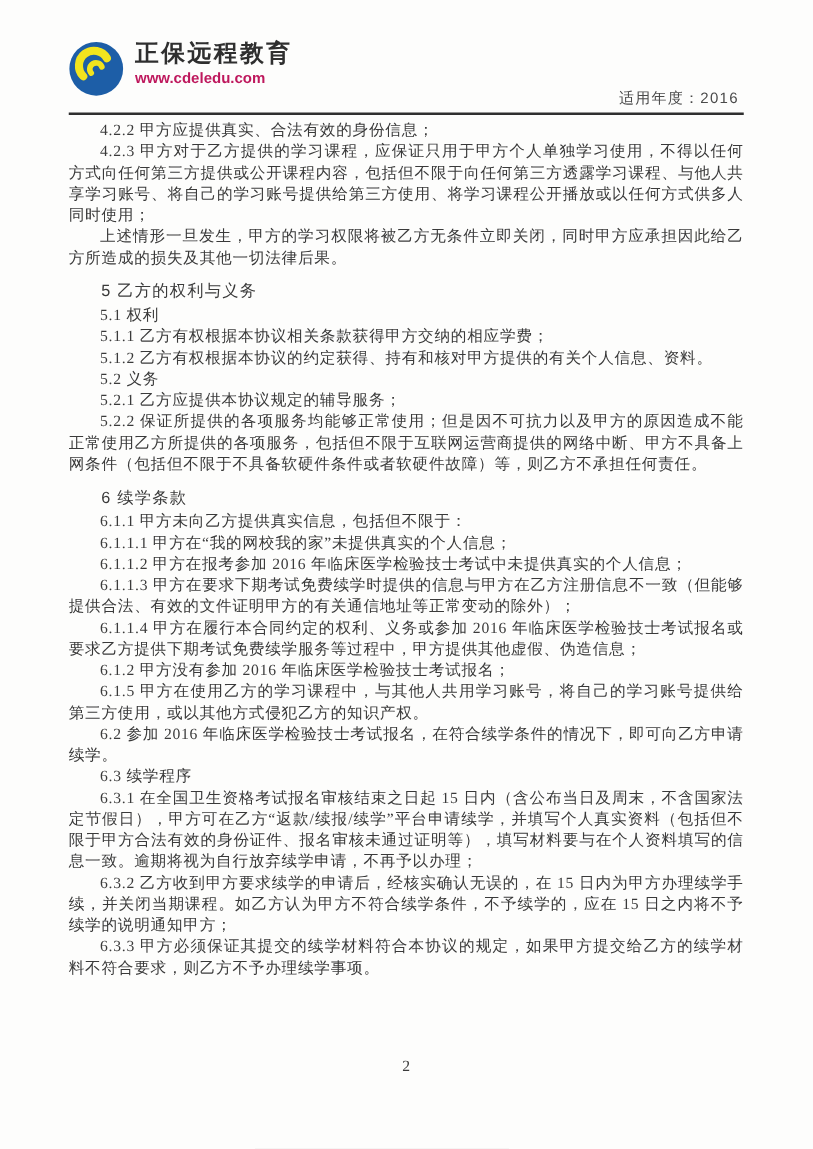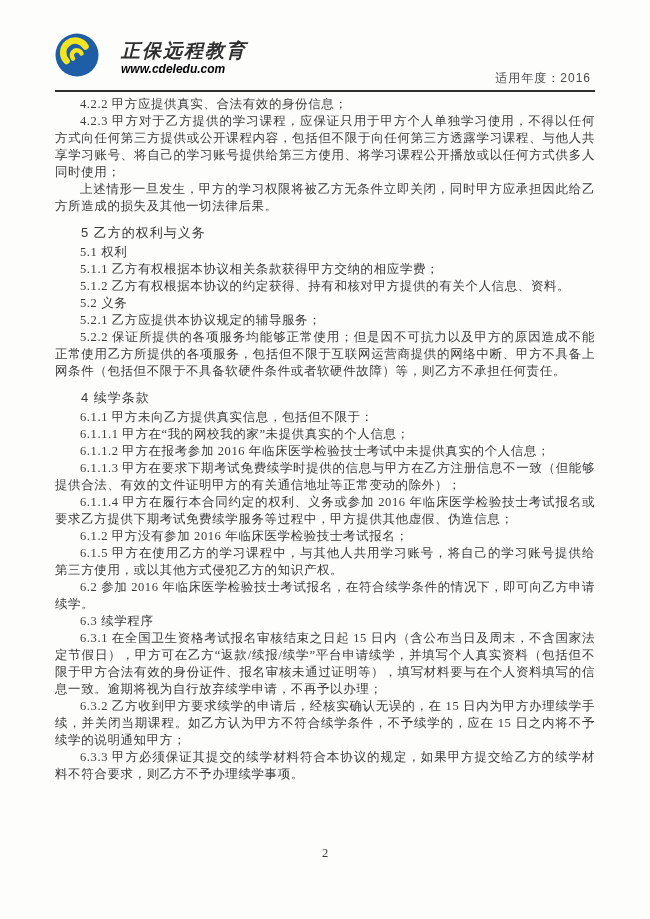--- a/index.html
+++ b/index.html
@@ -14,39 +14,38 @@
     overflow: hidden;
   }
   
   .header {
     position: absolute;
     top: 33px; left: 55px; right: 55px;
     height: 57px;
   }
   .logo-row {
     display: flex;
-    align-items: flex-end;
-    gap: 22px;
-    font-style: italic;
+    align-items: flex-start;
+    gap: 9px;
   }
   .logo-badge svg { display: block; }
   .brand-text { display: flex; flex-direction: column; justify-content: center; }
   .brand-name {
     font-family: "Liberation Sans", "DejaVu Sans", sans-serif;
     font-weight: bold;
     font-size: 19px;
     letter-spacing: 2px;
     color: #2f2f2f;
     line-height: 22px;
   }
   .brand-url {
     font-family: "Liberation Sans", "DejaVu Sans", sans-serif;
     font-weight: bold;
     font-size: 12px;
-    color: #000000;
+    color: #be185d;
     line-height: 15px;
   }
   .year-label {
     position: absolute;
     right: 4px; bottom: 3px;
     font-family: "Liberation Sans", "DejaVu Sans", sans-serif;
     font-size: 12px;
     letter-spacing: 1px;
     color: #4a4a4a;
   }
@@ -113,21 +112,21 @@
       <p class="paragraph">4.2.2 甲方应提供真实、合法有效的身份信息；</p>
       <p class="paragraph">4.2.3 甲方对于乙方提供的学习课程，应保证只用于甲方个人单独学习使用，不得以任何方式向任何第三方提供或公开课程内容，包括但不限于向任何第三方透露学习课程、与他人共享学习账号、将自己的学习账号提供给第三方使用、将学习课程公开播放或以任何方式供多人同时使用；</p>
       <p class="paragraph">上述情形一旦发生，甲方的学习权限将被乙方无条件立即关闭，同时甲方应承担因此给乙方所造成的损失及其他一切法律后果。</p>
       <p class="heading">5 乙方的权利与义务</p>
       <p class="paragraph">5.1 权利</p>
       <p class="paragraph">5.1.1 乙方有权根据本协议相关条款获得甲方交纳的相应学费；</p>
       <p class="paragraph">5.1.2 乙方有权根据本协议的约定获得、持有和核对甲方提供的有关个人信息、资料。</p>
       <p class="paragraph gap">5.2 义务</p>
       <p class="paragraph gap">5.2.1 乙方应提供本协议规定的辅导服务；</p>
       <p class="paragraph">5.2.2 保证所提供的各项服务均能够正常使用；但是因不可抗力以及甲方的原因造成不能正常使用乙方所提供的各项服务，包括但不限于互联网运营商提供的网络中断、甲方不具备上网条件（包括但不限于不具备软硬件条件或者软硬件故障）等，则乙方不承担任何责任。</p>
-      <p class="heading">4 续学条款</p>
+      <p class="heading">6 续学条款</p>
       <p class="paragraph">6.1.1 甲方未向乙方提供真实信息，包括但不限于：</p>
       <p class="paragraph">6.1.1.1 甲方在“我的网校我的家”未提供真实的个人信息；</p>
       <p class="paragraph">6.1.1.2 甲方在报考参加 2016 年临床医学检验技士考试中未提供真实的个人信息；</p>
       <p class="paragraph">6.1.1.3 甲方在要求下期考试免费续学时提供的信息与甲方在乙方注册信息不一致（但能够提供合法、有效的文件证明甲方的有关通信地址等正常变动的除外）；</p>
       <p class="paragraph">6.1.1.4 甲方在履行本合同约定的权利、义务或参加 2016 年临床医学检验技士考试报名或要求乙方提供下期考试免费续学服务等过程中，甲方提供其他虚假、伪造信息；</p>
       <p class="paragraph">6.1.2 甲方没有参加 2016 年临床医学检验技士考试报名；</p>
       <p class="paragraph">6.1.5 甲方在使用乙方的学习课程中，与其他人共用学习账号，将自己的学习账号提供给第三方使用，或以其他方式侵犯乙方的知识产权。</p>
       <p class="paragraph">6.2 参加 2016 年临床医学检验技士考试报名，在符合续学条件的情况下，即可向乙方申请续学。</p>
       <p class="paragraph">6.3 续学程序</p>
       <p class="paragraph">6.3.1 在全国卫生资格考试报名审核结束之日起 15 日内（含公布当日及周末，不含国家法定节假日），甲方可在乙方“返款/续报/续学”平台申请续学，并填写个人真实资料（包括但不限于甲方合法有效的身份证件、报名审核未通过证明等），填写材料要与在个人资料填写的信息一致。逾期将视为自行放弃续学申请，不再予以办理；</p>

